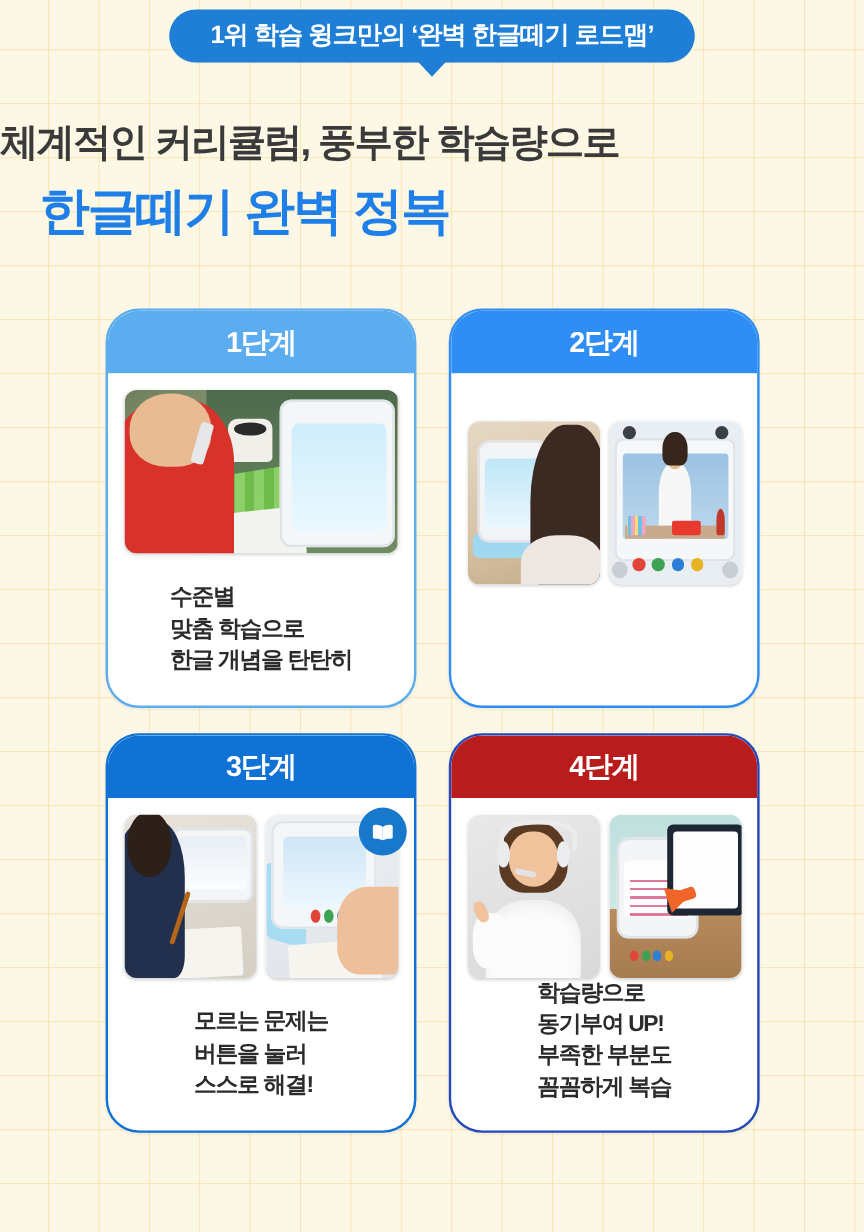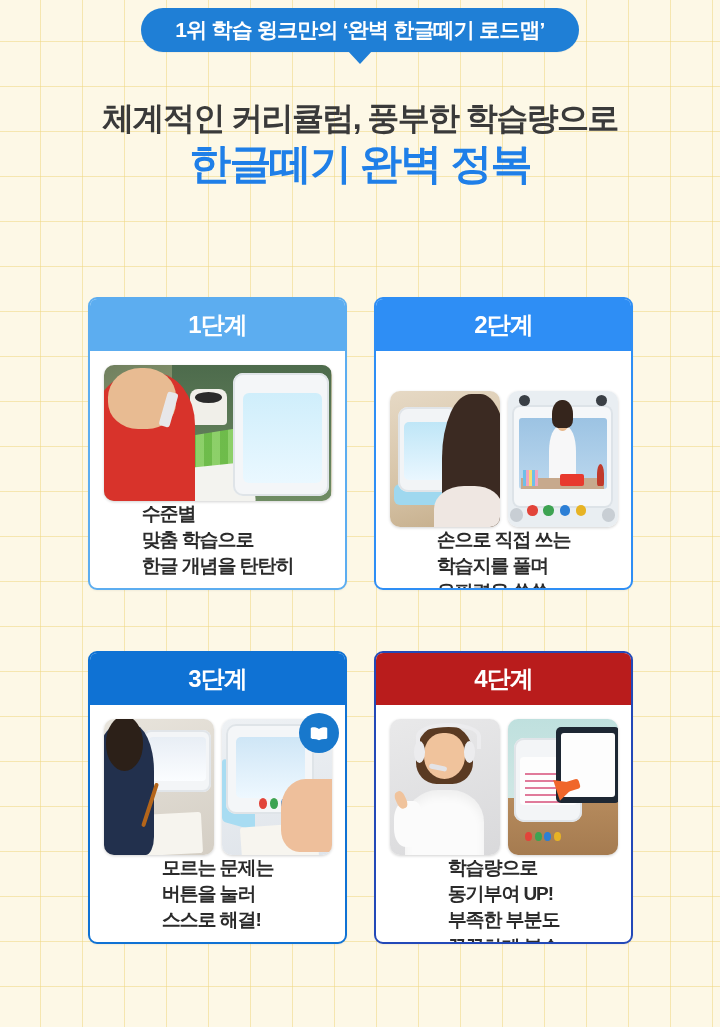--- a/index.html
+++ b/index.html
@@ -61,61 +61,60 @@
     border-right: 13px solid transparent;
     border-top: 14px solid #1f7fd6;
   }
 
   
   .headline {
     position: absolute;
     top: 98px;
     left: 0;
     width: 720px;
-    text-align: center;
   }
   .headline-top {
     font-size: 32px;
     font-weight: 800;
     color: #3a3a3a;
     letter-spacing: -1.6px;
     line-height: 1.26;
   }
   .headline-bottom {
     font-size: 42px;
     font-weight: 800;
     color: #1f7fe8;
     letter-spacing: -1.8px;
     line-height: 1.22;
-    margin-top: 0;
+    margin-top: 12px;
+    padding-left: 33px;
   }
 
   
   .cards {
     position: absolute;
     top: 257px;
     left: 88px;
     width: 545px;
     display: grid;
     grid-template-columns: 259px 259px;
     grid-template-rows: 333px 333px;
     column-gap: 27px;
     row-gap: 21px;
   }
 
   .card {
     background: #ffffff;
-    border-radius: 9px;
+    border-radius: 28px;
     border: 2px solid #5cadf0;
     overflow: hidden;
     display: flex;
     flex-direction: column;
     box-sizing: border-box;
     box-shadow: 0 1px 2px rgba(0,0,0,0.05);
-    margin-top: 40px;
   }
   .card-header {
     height: 52px;
     background: #5cadf0;
     color: #ffffff;
     display: flex;
     align-items: center;
     justify-content: center;
     font-size: 24px;
     font-weight: 800;
@@ -343,23 +342,20 @@
               <div class="btns">
                   <i></i>
                   <i></i>
                   <i></i>
                   <i></i>
                 </div>
                 <div class="knobs"></div>
             </div>
           </div>
         </div>
-        <div class="caption">손으로 직접 쓰는
-학습지를 풀며
-운필력을 쑥쑥</div>
       </div>
     </div>
 
     <div class="card" id="card-2" style="border-color: rgb(15, 114, 212);">
       <div class="card-header" style="background: rgb(15, 114, 212);">
         <span>3단계</span>
       </div>
       <div class="card-body">
         <div class="photos">
           <div class="photo half">

